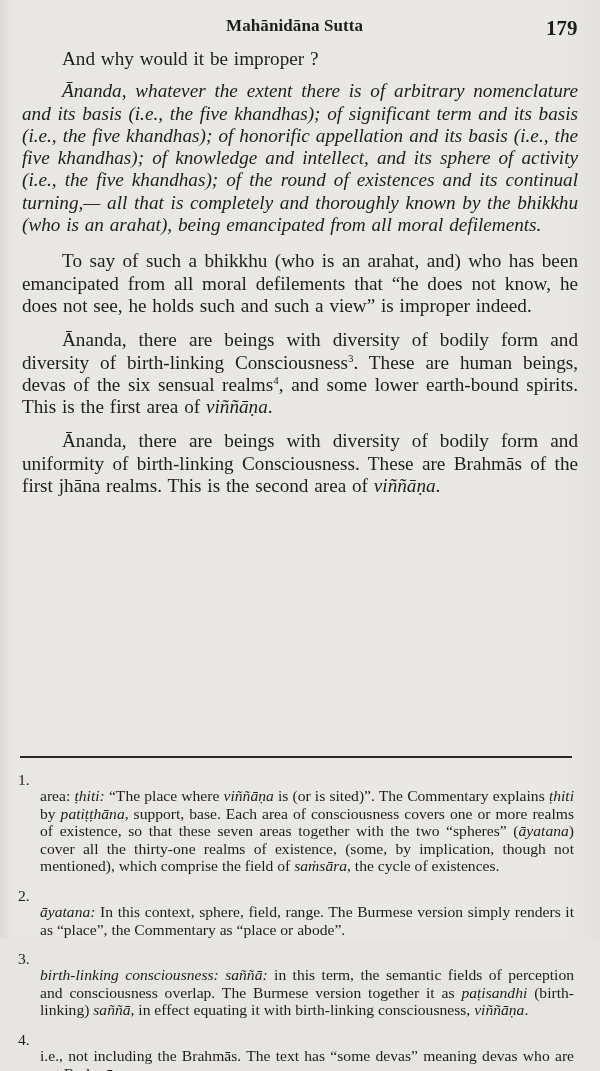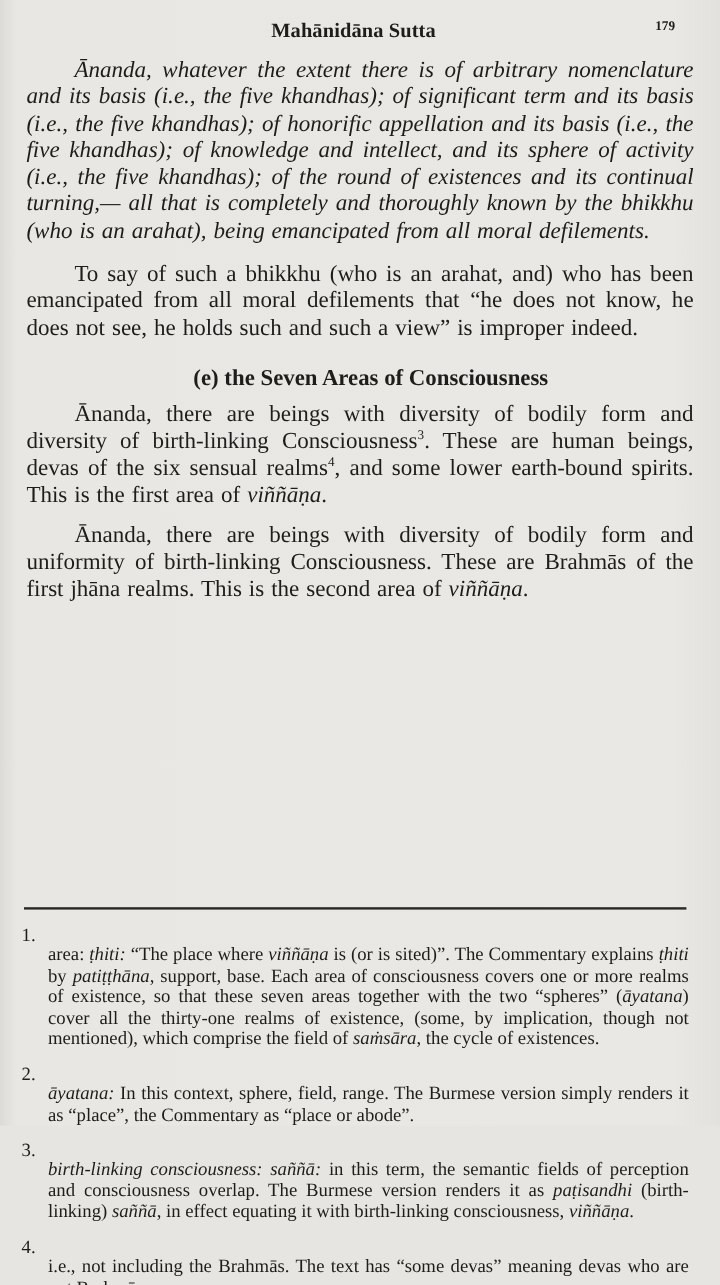--- a/index.html
+++ b/index.html
@@ -35,21 +35,21 @@
       left: 226px;
       top: 0;
       font-size: 17px;
       font-weight: bold;
       letter-spacing: 0.1px;
     }
     .page-number {
       position: absolute;
       left: 546px;
       top: 0;
-      font-size: 11px;
+      font-size: 21px;
       font-weight: bold;
     }
     .body-text {
       position: absolute;
       left: 22px;
       top: 48px;
       width: 556px;
     }
     .para {
       font-size: 19.2px;
@@ -105,24 +105,24 @@
 <body>
 
 <div class="page">
 
   <div class="running-head">
     <span class="running-title">Mahānidāna Sutta</span>
     <span class="page-number">179</span>
   </div>
 
   <div class="body-text">
+    <p class="para p-heading-q">And why would it be improper ?</p>
     <p class="para p-main">Ānanda, whatever the extent there is of arbitrary nomenclature and its basis (i.e., the five khandhas); of significant term and its basis (i.e., the five khandhas); of honorific appellation and its basis (i.e., the five khandhas); of knowledge and intellect, and its sphere of activity (i.e., the five khandhas); of the round of existences and its continual turning,— all that is completely and thoroughly known by the bhikkhu (who is an arahat), being emancipated from all moral defilements.</p>
     <p class="para">To say of such a bhikkhu (who is an arahat, and) who has been emancipated from all moral defilements that “he does not know, he does not see, he holds such and such a view” is improper indeed.</p>
 
-    <div class="section-heading">(e) the Seven Areas of Consciousness</div>
 
 
 
     <p class="para"><span>Ānanda, there are beings with diversity of bodily form and diversity of birth-linking Consciousness</span><sup>3</sup><span>. These are human beings, devas of the six sensual realms</span><sup>4</sup><span>, and some lower earth-bound spirits. This is the first area of </span><i>viññāṇa</i><span>.</span></p>
 
     <p class="para"><span>Ānanda, there are beings with diversity of bodily form and uniformity of birth-linking Consciousness. These are Brahmās of the first jhāna realms. This is the second area of </span><i>viññāṇa</i><span>.</span></p>
   </div>
 
   <div class="footnote-rule"></div>
 
@@ -130,21 +130,21 @@
     <div class="fn">
       <span class="fn-num">1.</span>
       <span class="fn-text"><span>area: </span><i>ṭhiti:</i><span> “The place where </span><i>viññāṇa</i><span> is (or is sited)”.   The Commentary explains </span><i>ṭhiti</i><span> by </span><i>patiṭṭhāna</i><span>, support, base.   Each area of consciousness covers one or more realms of existence, so that these seven areas together with the two “spheres” (</span><i>āyatana</i><span>) cover all the thirty-one realms of existence, (some, by implication, though not mentioned), which comprise the field of </span><i>saṁsāra</i><span>, the cycle of existences.</span></span>
     </div>
     <div class="fn">
       <span class="fn-num">2.</span>
       <span class="fn-text"><i>āyatana:</i><span> In this context, sphere, field, range.  The Burmese version simply renders it as “place”, the Commentary as “place or abode”.</span></span>
     </div>
     <div class="fn">
       <span class="fn-num">3.</span>
-      <span class="fn-text"><i>birth-linking consciousness: saññā:</i><span> in this term, the semantic fields of perception and consciousness overlap.  The Burmese version renders it as </span><i>paṭisandhi</i><span> (birth-linking) </span><i>saññā</i><span>, in effect equating it with birth-linking consciousness, </span><i>viññāṇa</i><span>.</span></span>
+      <span class="fn-text"><i>birth-linking consciousness: saññā:</i><span> in this term, the semantic fields of perception and consciousness overlap.  The Burmese version together it as </span><i>paṭisandhi</i><span> (birth-linking) </span><i>saññā</i><span>, in effect equating it with birth-linking consciousness, </span><i>viññāṇa</i><span>.</span></span>
     </div>
     <div class="fn">
       <span class="fn-num">4.</span>
       <span class="fn-text">i.e., not including the Brahmās.  The text has “some devas” meaning devas who are not Brahmās.</span>
     </div>
   </div>
 
 </div>
 
 </body></html>

